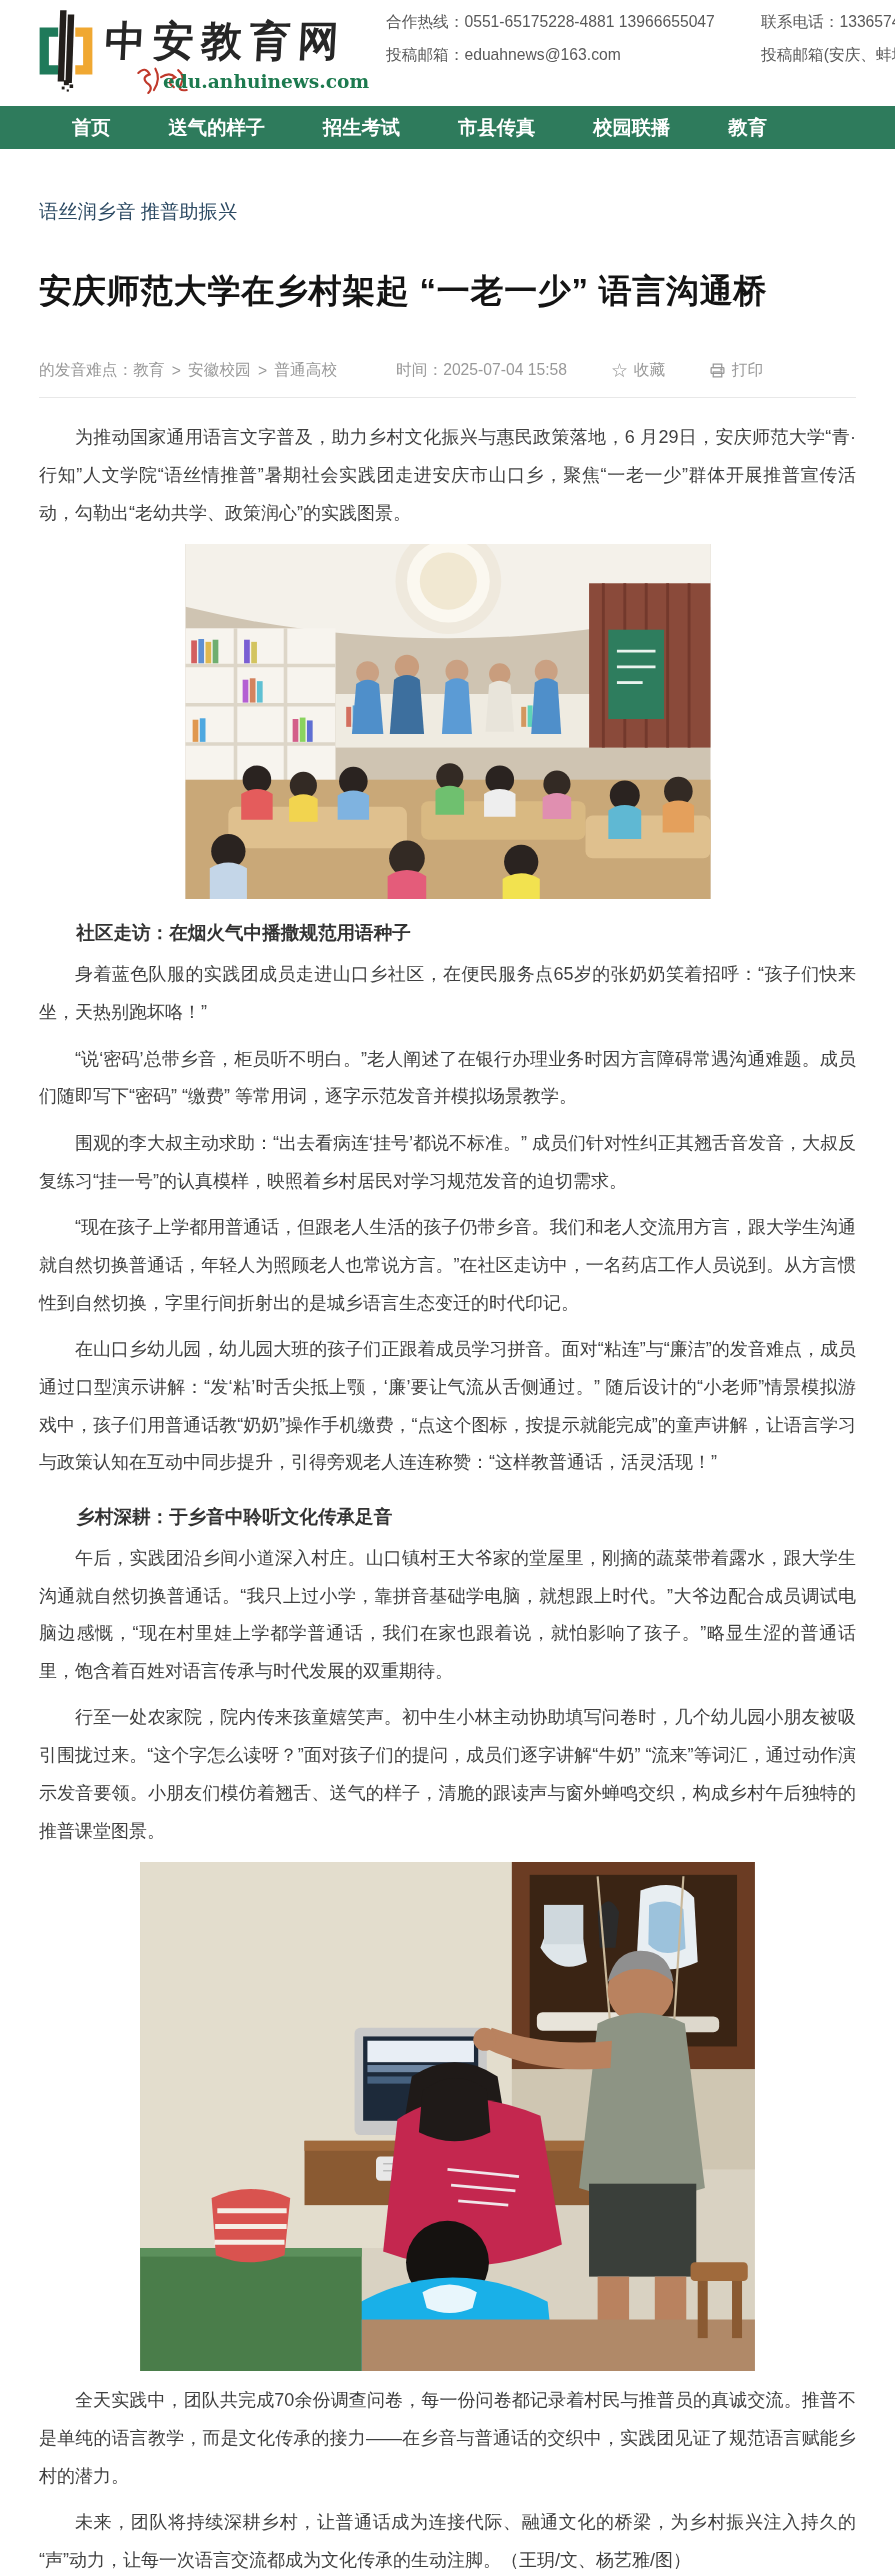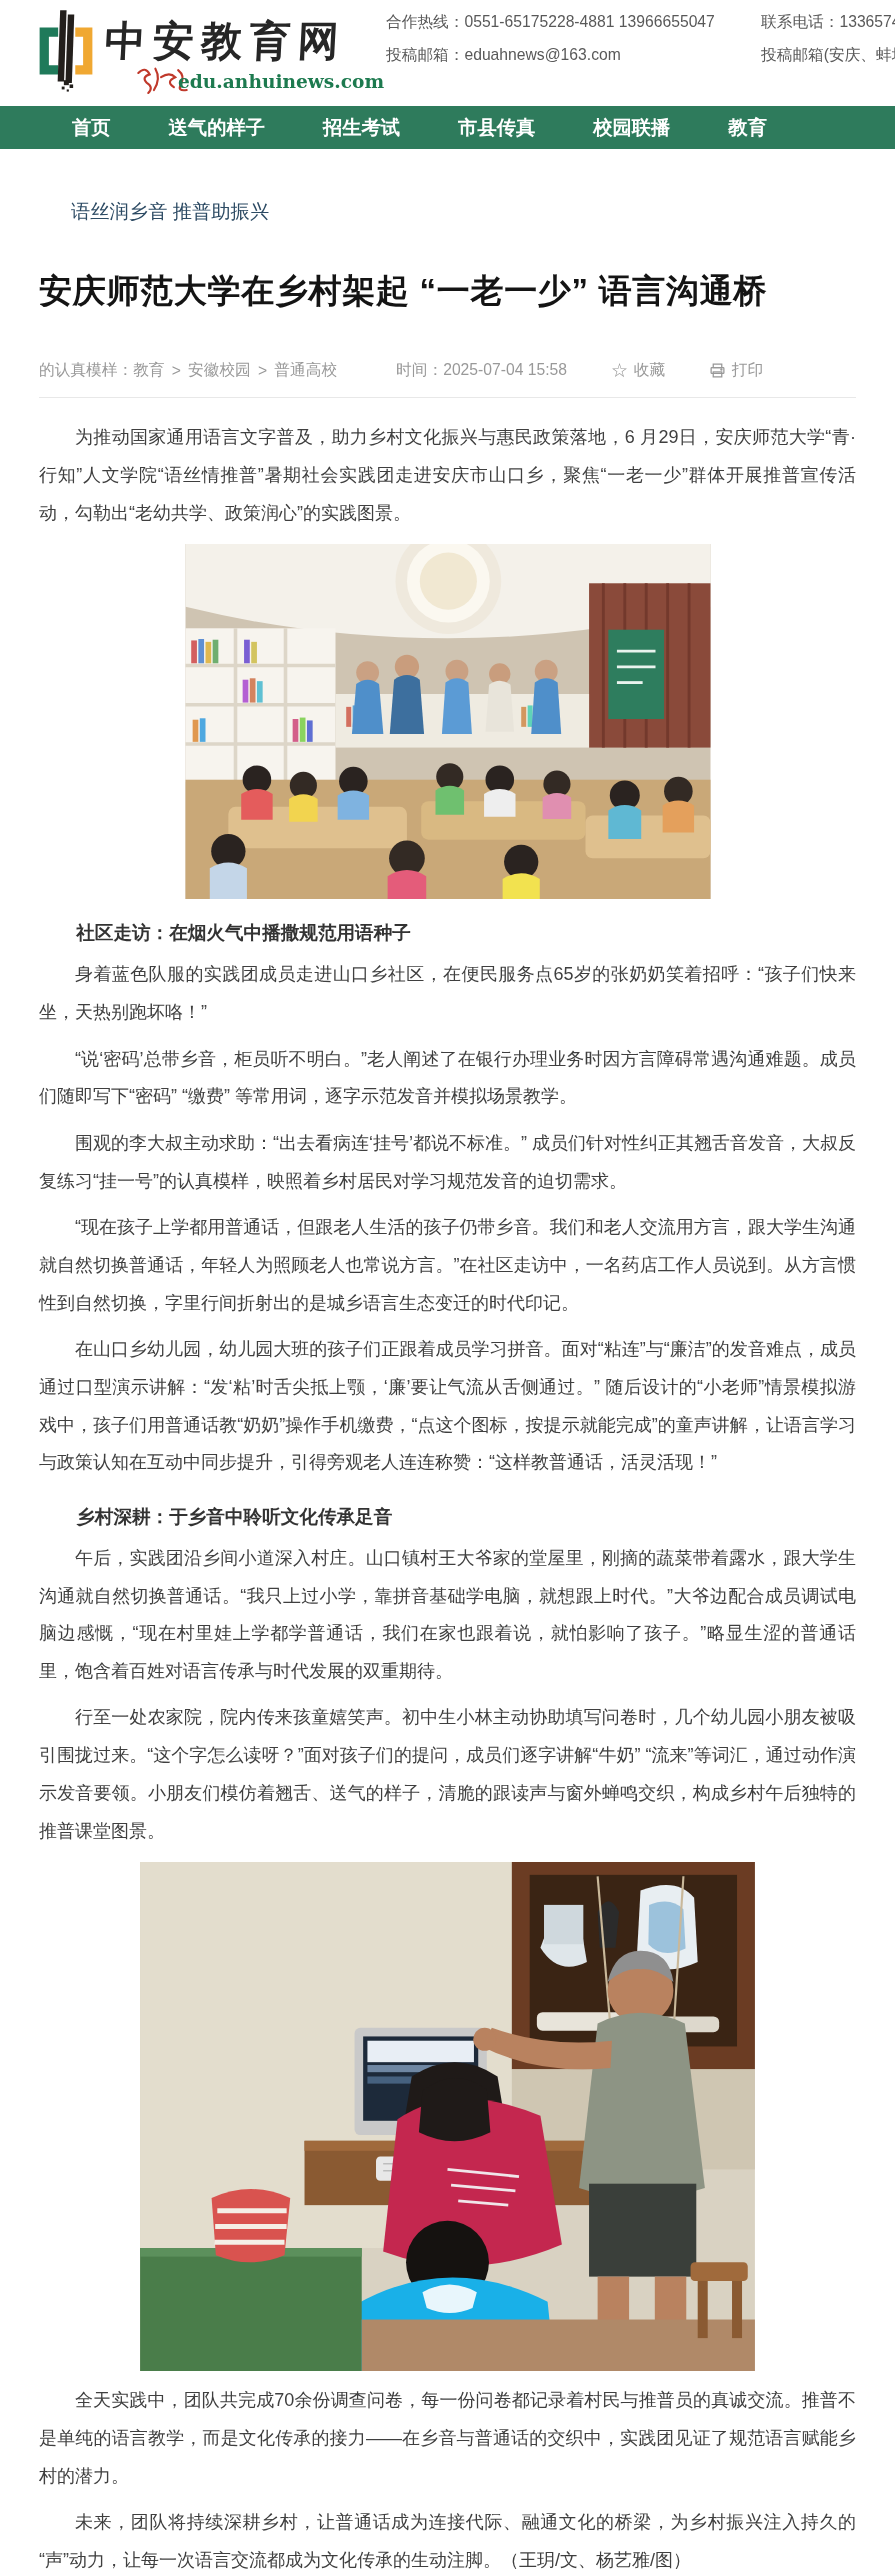--- a/index.html
+++ b/index.html
@@ -12,36 +12,36 @@
   .site-header { position:relative; height:106px; background:#fff; white-space:nowrap; }
   .logo-wrap { position:absolute; left:38px; top:5.7px; display:flex; cursor:pointer; }
   .logo-icon { width:56px; height:87px; }
   .site-name {
     font-family:"DejaVu Serif", serif; font-weight:bold; font-size:41px;
     color:#262626; letter-spacing:7.2px; line-height:1; margin:15.7px 0 0 10px;
     transform:skewX(-3deg);
   }
   .site-url {
     position:absolute; left:163px; top:71px;
-    font-family:"DejaVu Serif", serif; font-weight:bold; font-size:18.6px; color:#1d7a4f;margin-left:15px;
+    font-family:"DejaVu Serif", serif; font-weight:bold; font-size:18.6px; color:#1d7a4f;
   }
   .seal { position:absolute; left:134px; top:63px; }
   .contact-col { position:absolute; top:0; font-size:15.7px; color:#595959; }
   .contact-col .row { margin-top:11.4px; height:21.5px; line-height:21.5px; }
   .contact-col.c1 { left:386px; }
   .contact-col.c2 { left:761px; width:286px; }
   
   .main-nav {
     height:43px; background:#2e7b5c; display:flex; align-items:center;
     gap:58px; padding-left:72px; overflow:hidden; white-space:nowrap;
   }
   .nav-item { color:#fff; font-size:19.3px; font-weight:bold; cursor:pointer; flex:0 0 auto; }
   
   .content { padding:0 39px; }
-  .kicker { margin-top:49px; font-size:19.3px; color:#2c4a63;margin-left:32px; }
+  .kicker { margin-top:49px; font-size:19.3px; color:#2c4a63; }
   .article-title {
     margin-top:44px; font-size:33px; font-weight:bold; color:#141414;
     letter-spacing:0.7px; white-space:nowrap;
   }
   .meta-row {
     margin-top:46px; font-size:15.7px; color:#999; display:flex; align-items:center;
   }
   .meta-row .crumb { color:#999; cursor:pointer; }
   .meta-row .sep { margin:0 7.2px; }
   .meta-time { margin-left:59px; }
@@ -101,21 +101,21 @@
   <div class="nav-item">教育</div>
 </div>
 
 <div class="content">
 
   <div class="kicker">语丝润乡音 推普助振兴</div>
 
   <h1 class="article-title">安庆师范大学在乡村架起 “一老一少” 语言沟通桥</h1>
 
   <div class="meta-row">
-    <span>的认真模样：</span>
+    <span>的发音难点：</span>
     <span class="crumb">教育</span>
     <span class="sep">&gt;</span>
     <span class="crumb">安徽校园</span>
     <span class="sep">&gt;</span>
     <span class="crumb">普通高校</span>
     <span class="meta-time">时间：2025-07-04 15:58</span>
     <span class="meta-act">
       <span class="ic">☆</span>
       <span>收藏</span>
     </span>

